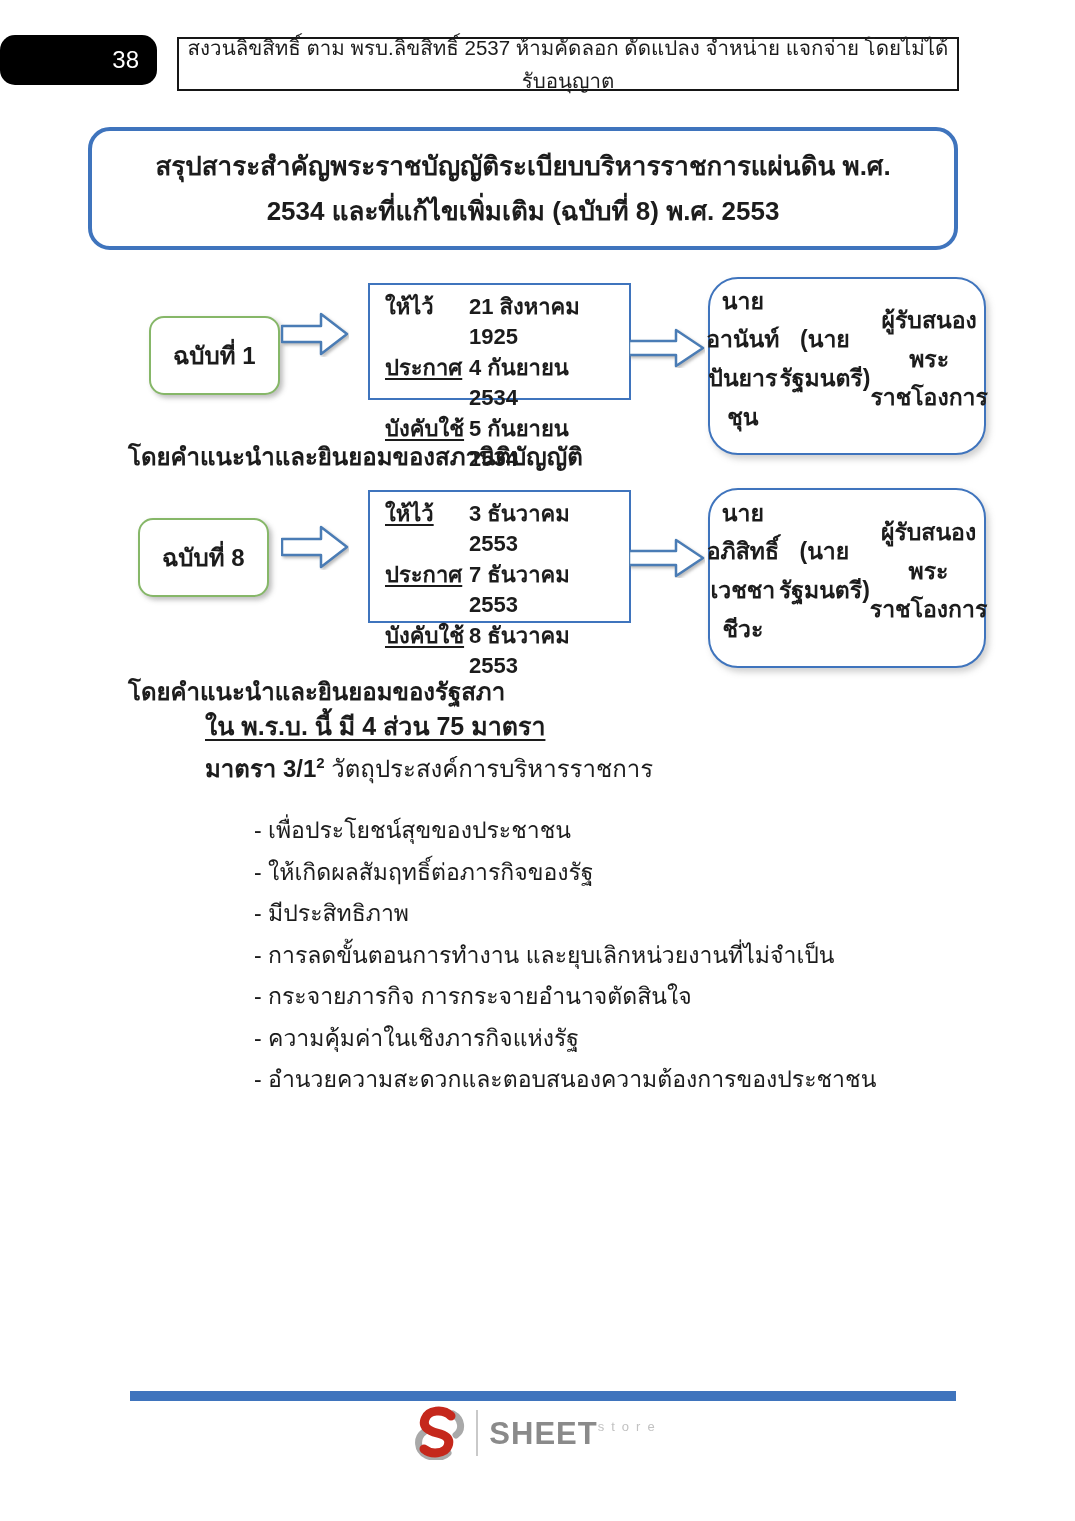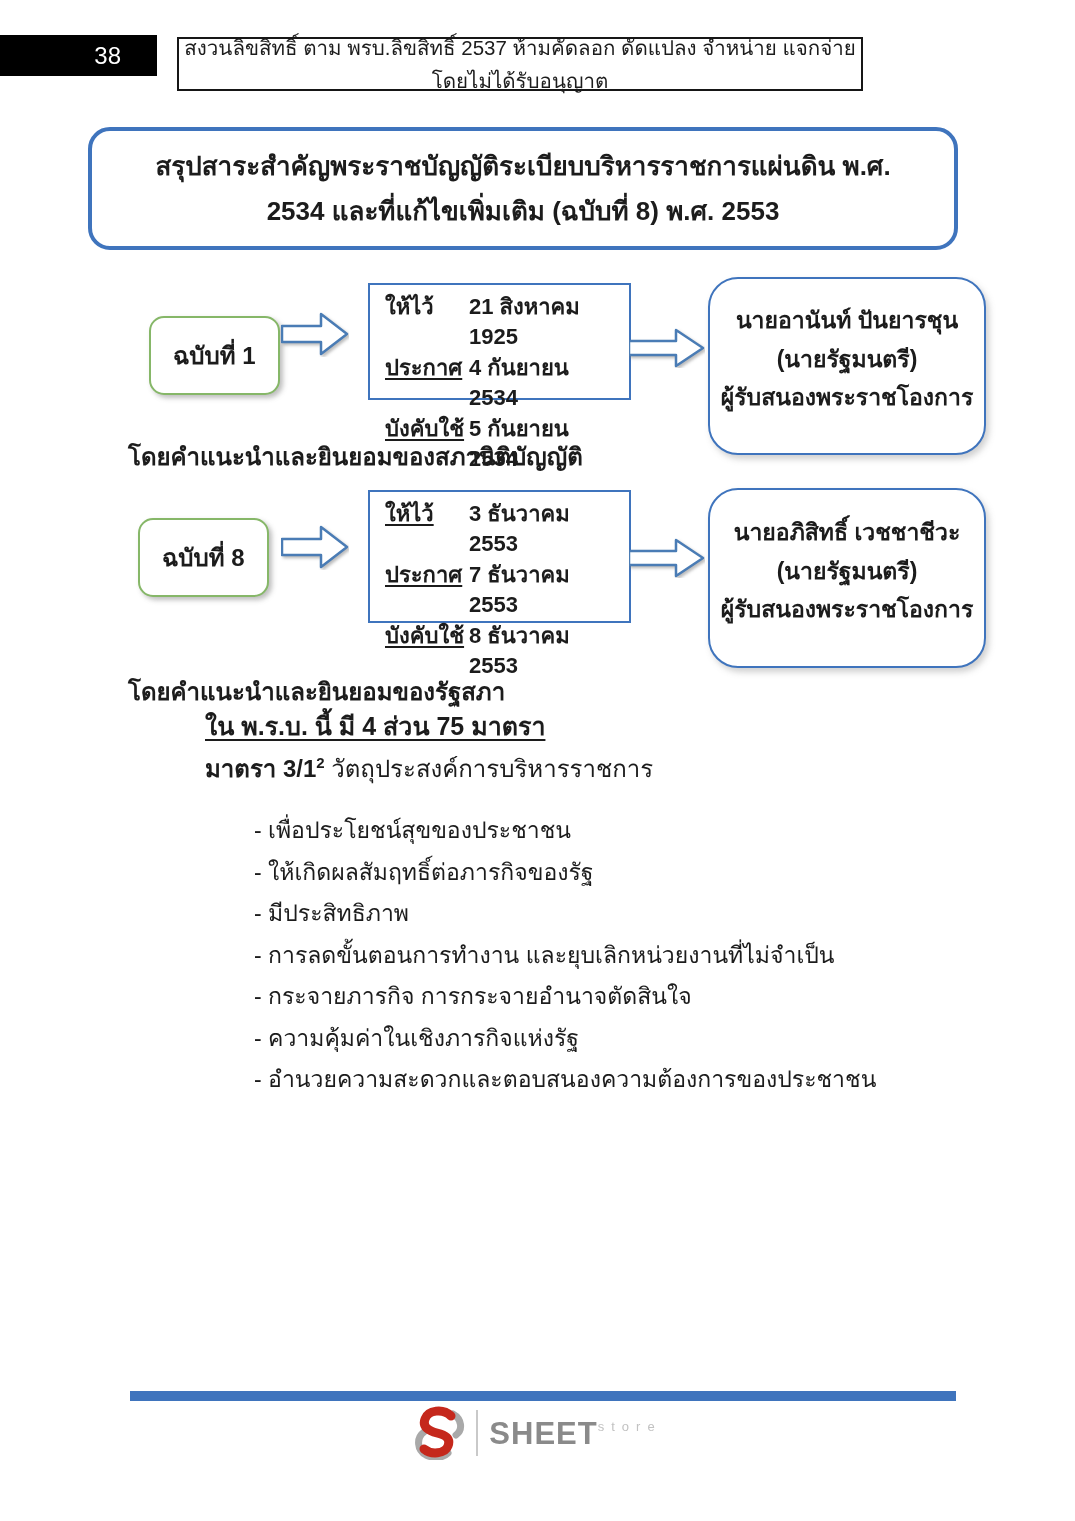--- a/index.html
+++ b/index.html
@@ -5,26 +5,26 @@
   * { margin:0; padding:0; box-sizing:border-box; }
   html,body { background:#ffffff; }
   .page {
     position:relative; width:1075px; height:1521px; background:#ffffff;
     font-family:"Liberation Sans","DejaVu Sans",sans-serif; color:#1c1c1c; overflow:hidden;
   }
   .abs { position:absolute; }
 
   
   .page-num-box {
-    left:0; top:35px; width:157px; height:41px; background:#000;
+    left:0; top:35px; width:157px; height:50px; background:#000;
     display:flex; align-items:center; justify-content:flex-end;
-    padding-right:36px; color:#fff; font-size:24px;
+    padding-right:18px; color:#fff; font-size:24px;border-radius:15px;
   }
   .copyright-box {
-    left:177px; top:37px; width:686px; height:54px; border:2px solid #161616;
+    left:177px; top:37px; width:782px; height:54px; border:2px solid #161616;
     display:flex; align-items:center; justify-content:center;
     font-size:20.5px; text-align:center;
   }
 
   
   .title-box {
     left:88px; top:127px; width:870px; height:123px;
     border:4px solid #3f74bd; border-radius:22px; background:#fff;
     display:flex; align-items:center; justify-content:flex-end;
     padding:0 60px; text-align:center; font-weight:bold; font-size:26px; line-height:1.72;
@@ -42,21 +42,21 @@
     width:263px; background:#fff; border:2px solid #3f74bd;
     display:flex; flex-direction:column; justify-content:space-evenly;
     padding:4px 6px 4px 15px; font-size:22px; font-weight:600;
   }
   .date-row { display:flex; align-items:baseline; }
   .date-label { min-width:84px; }
   .date-label.u { text-decoration:underline; text-underline-offset:3px; }
   .name-box {
     width:278px; background:#fff; border:2.5px solid #3f74bd; border-radius:30px;
     box-shadow:3px 4px 6px rgba(120,120,120,.35);
-    display:flex; flex-direction:column; align-items:center; justify-content:center;
+    display:flex; flex-direction:row; align-items:center; justify-content:center;
     text-align:center; font-weight:bold; font-size:23px; line-height:1.68; padding-bottom:14px;
   }
   .arrow-svg { display:block; }
 
   .note { font-weight:bold; font-size:24px; }
 
   
   .section-heading {
     font-weight:bold; font-size:25px; text-decoration:underline; text-underline-offset:4px;
   }

